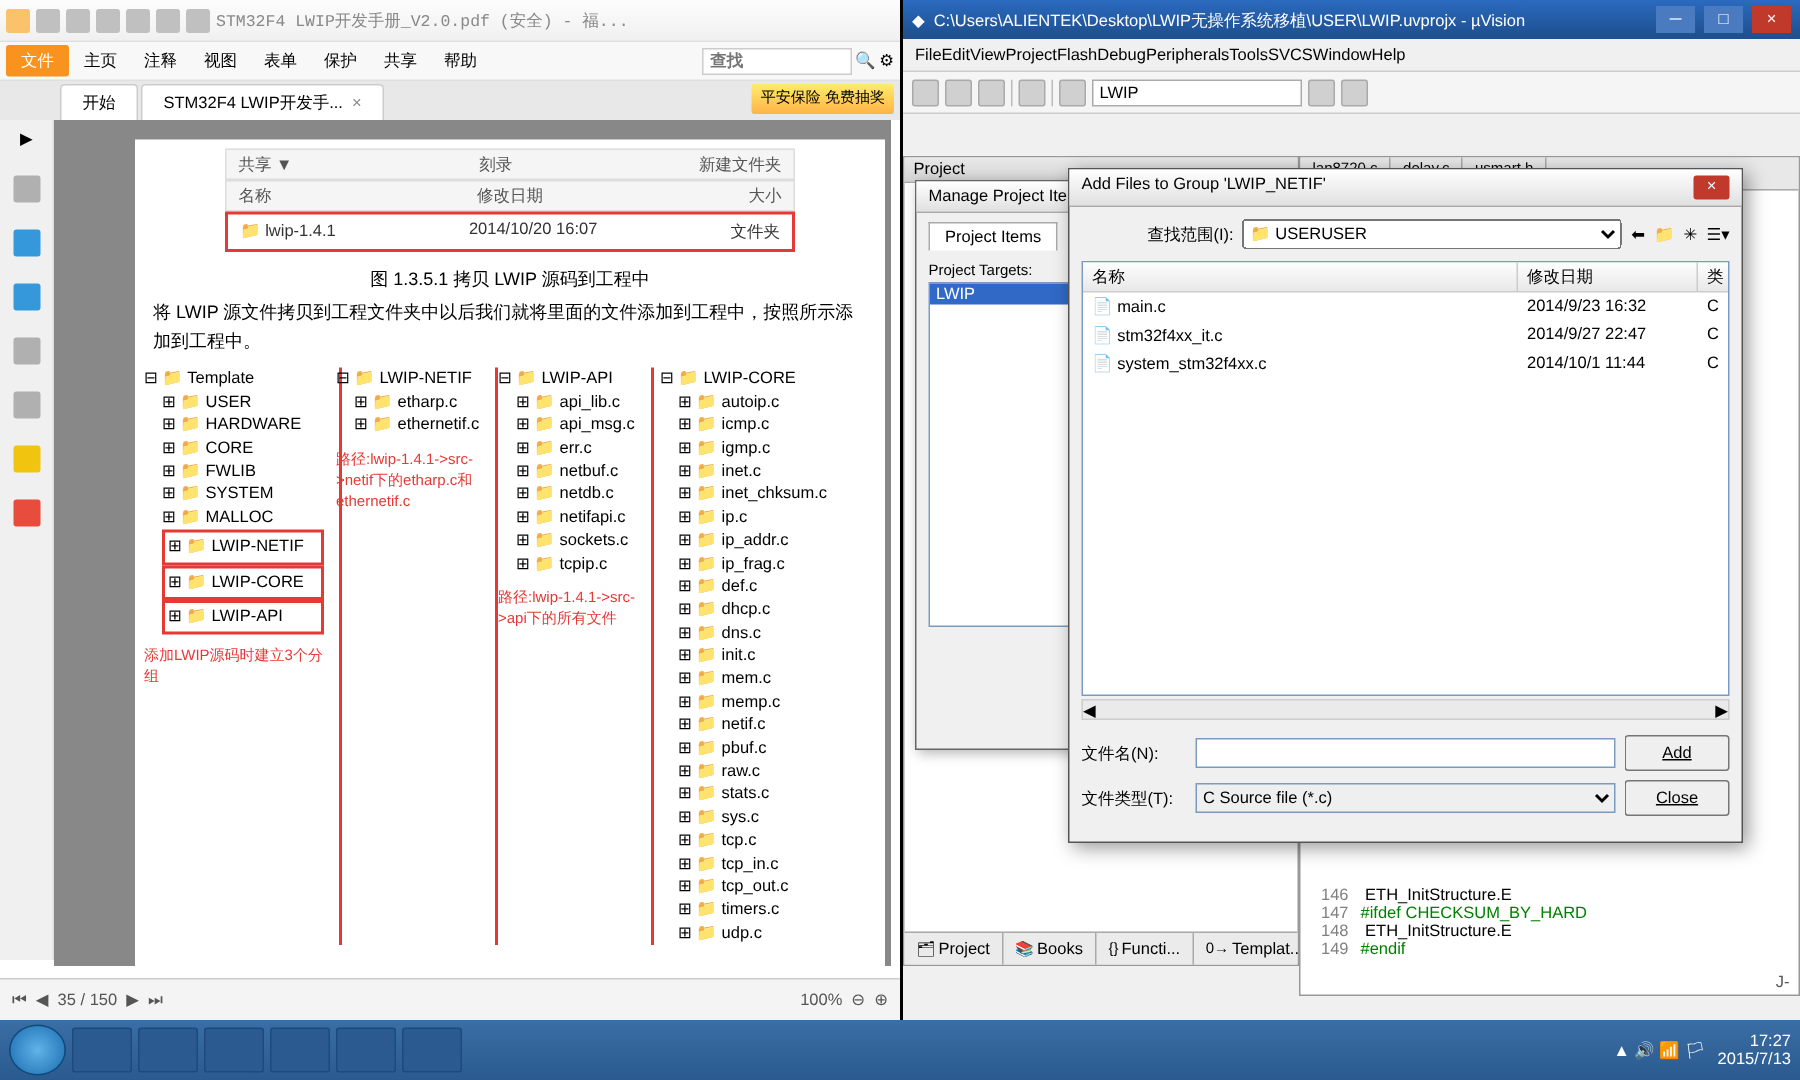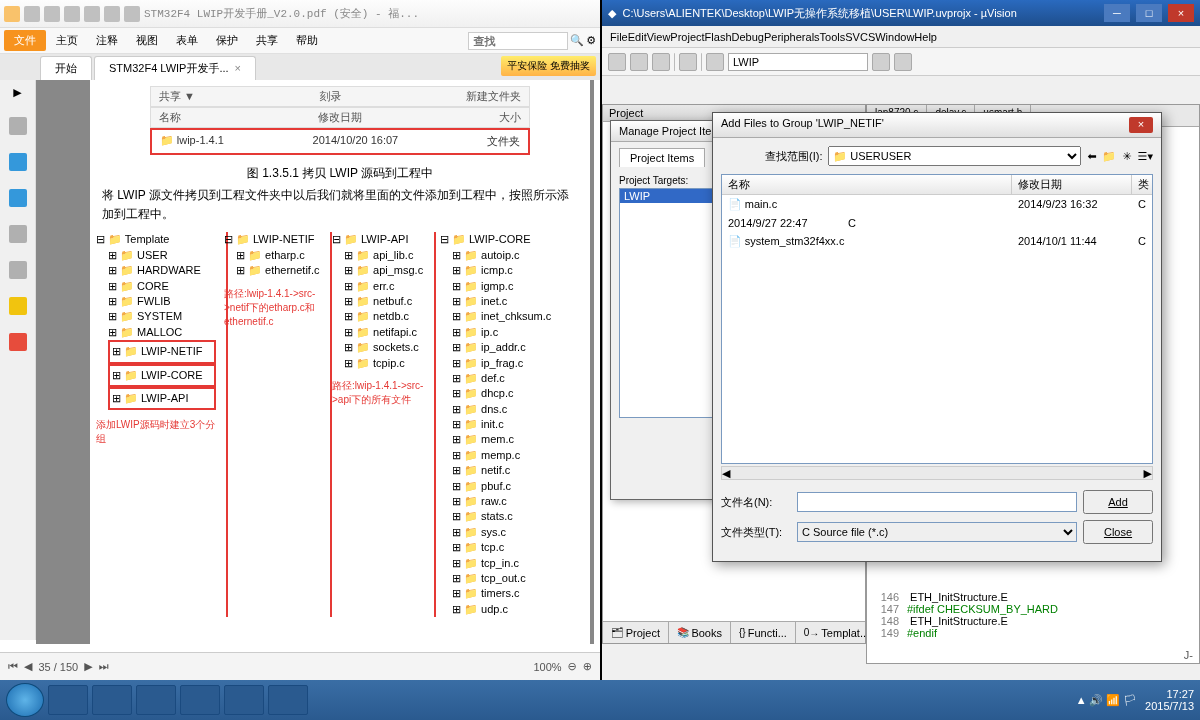--- a/index.html
+++ b/index.html
@@ -18,21 +18,21 @@
 .pdf-tabs .tab { background:#fff; border:1px solid #ccc; border-bottom:none; padding:4px 14px; margin-right:2px; border-radius:3px 3px 0 0; font-size:11px; position:relative; }
 .pdf-tabs .tab.active { }
 .pdf-tabs .tab .x { margin-left:6px; color:#888; }
 .pdf-tabs .banner { position:absolute; right:4px; top:2px; height:20px; background:linear-gradient(#ffec6b,#ffb347); padding:0 6px; font-size:10px; line-height:20px; border-radius:2px; }
 .pdf-side { position:absolute; left:0; top:80px; width:36px; height:560px; background:#f0f0f0; border-right:1px solid #ddd; display:flex; flex-direction:column; align-items:center; padding-top:6px; gap:18px; }
 .pdf-side .sicon { width:18px; height:18px; background:#b0b0b0; border-radius:2px; }
 .pdf-side .sicon.blue { background:#3498db; }
 .pdf-side .sicon.gold { background:#f1c40f; }
 .pdf-side .sicon.red { background:#e74c3c; }
 .pdf-content { position:absolute; left:36px; top:80px; right:6px; bottom:36px; background:#888; overflow:hidden; }
-.pdf-page { position:absolute; left:54px; top:0; width:500px; height:600px; background:#fff; padding:6px; font-size:11px; }
+.pdf-page { position:absolute; left:54px; top:13px; width:500px; height:600px; background:#fff; padding:6px; font-size:11px; }
 .pdf-explorer { margin:0 auto; width:380px; }
 .pdf-explorer .hdr { display:flex; justify-content:space-between; padding:2px 8px; background:#f5f5f5; border:1px solid #ddd; color:#555; font-size:10px; }
 .pdf-explorer .row { border:2px solid #e53935; padding:4px 8px; display:flex; justify-content:space-between; color:#333; }
 .pdf-caption { text-align:center; margin:10px 0 4px; font-size:12px; }
 .pdf-text { font-size:12px; line-height:1.6; margin:0 6px; }
 .pdf-trees { display:flex; gap:8px; margin-top:8px; position:relative; }
 .tree { font-size:10px; line-height:1.4; position:relative; }
 .tree .node { white-space:nowrap; }
 .red-box { border:2px solid #e53935; padding:2px; }
 .red-txt { color:#e53935; font-size:10px; }
@@ -336,20 +336,21 @@
       <div class="c2">修改日期</div>
       <div class="c3">类</div>
     </div>
     <div id="add-rows">
         <div class="lrow">
           <div class="c1">📄 main.c</div>
           <div class="c2">2014/9/23 16:32</div>
           <div class="c3">C</div>
         </div>
         <div class="lrow">
+          <div class="c1">📄 stm32f4xx_it.c</div>
           <div class="c2">2014/9/27 22:47</div>
           <div class="c3">C</div>
         </div>
         <div class="lrow">
           <div class="c1">📄 system_stm32f4xx.c</div>
           <div class="c2">2014/10/1 11:44</div>
           <div class="c3">C</div>
         </div>
       </div>
   </div>

